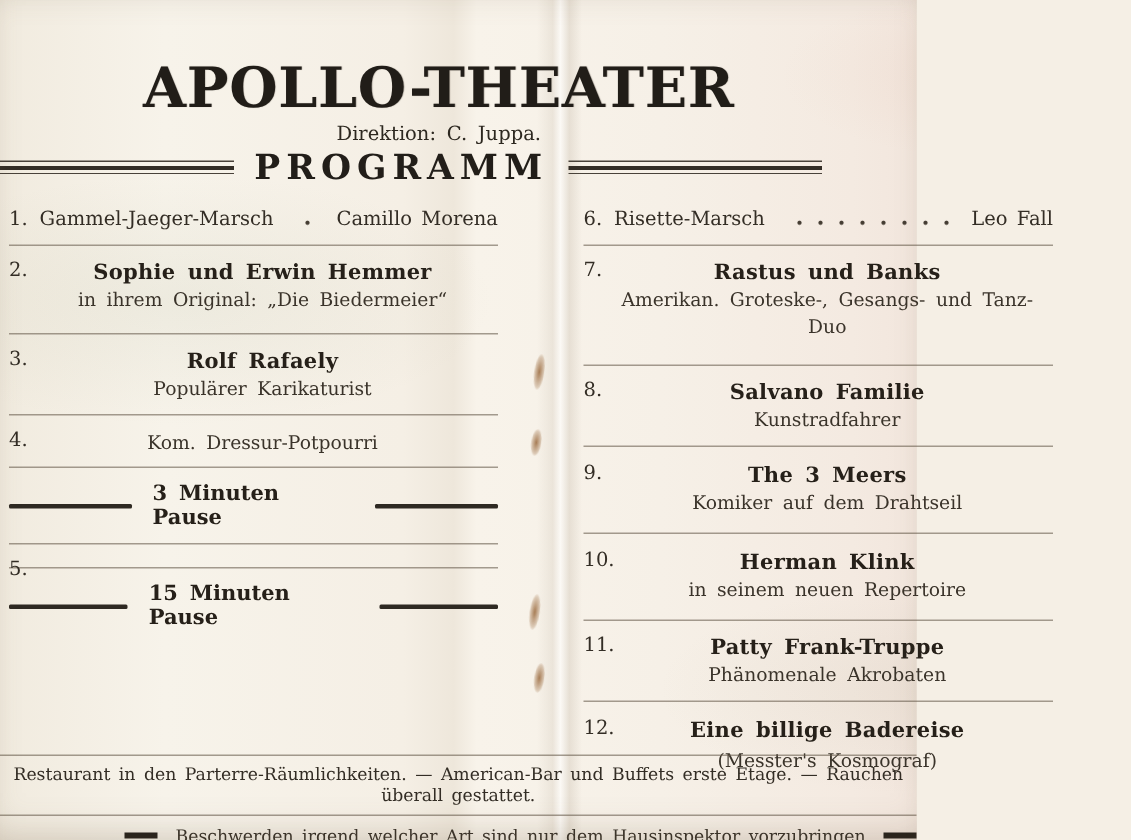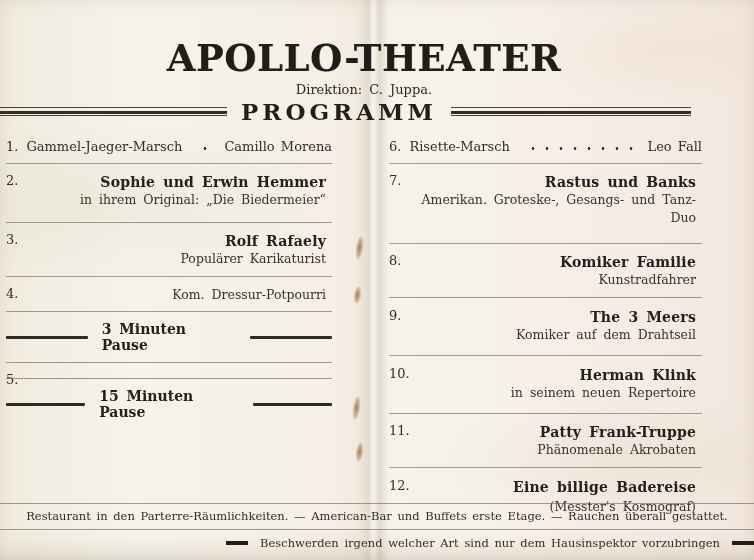--- a/index.html
+++ b/index.html
@@ -3,21 +3,21 @@
 <meta charset="utf-8">
 <style>
   html, body { margin: 0; padding: 0; }
   body {
     width: 754px; height: 560px; overflow: hidden;
     font-family: "DejaVu Serif", "Liberation Serif", serif;
     color: #342e26;
     background: #f5efe5;
   }
   .page {
-    position: relative; width: 754px; height: 560px;
+    position: relative; width: 611px; height: 560px;
     background:
       radial-gradient(ellipse 300px 120px at 120px 200px, rgba(150,160,125,0.10), rgba(150,160,125,0) 70%),
       radial-gradient(ellipse 260px 100px at 620px 460px, rgba(160,150,120,0.10), rgba(160,150,120,0) 70%),
       radial-gradient(ellipse 200px 80px at 660px 50px, rgba(220,170,150,0.12), rgba(220,170,150,0) 70%),
       linear-gradient(90deg, #f1ebdf 0%, #f7f3ea 18%, #f5efe5 44%, #eee7db 49.5%, #f8f3ea 52%, #f6f0e7 72%, #f4eae1 93%, #f2e6dd 100%);
   }
   .page::after {
     content:""; position:absolute; inset:0; pointer-events:none;
     box-shadow: inset 0 -14px 26px -14px rgba(120,100,75,0.35), inset 0 10px 22px -16px rgba(140,120,95,0.25);
   }
@@ -50,21 +50,21 @@
   .prog-title { font-size:23px; font-weight:bold; letter-spacing:4px; color:#221e19; }
 
   
   .columns { display:flex; margin-top:5px; padding-right:44px; height:371px; }
   .col { box-sizing:border-box; }
   .col-left  { flex:0 0 340px; margin-right:43px; }
   .col-right { flex:0 0 327px; }
   .block { position:relative; margin:0 8px 0 6px; }
   .block.sep { border-bottom:1px solid rgba(110,98,84,0.62); }
   .num { position:absolute; left:0; font-size:13px; color:#332d25; }
-  .centered { text-align:right; padding-left:18px; padding-right:6px; }
+  .centered { text-align:center; padding-left:18px; padding-right:6px; }
   .name-line { font-size:14px; font-weight:bold; color:#262019; word-spacing:3px; letter-spacing:0.2px; }
   .sub-line  { font-size:12.5px; color:#3a332a; word-spacing:3px; }
   .lh17 div { line-height:17px; } .lh18 div { line-height:18px; } .lh19 div { line-height:19px; }
 
   
   .march { display:flex; align-items:baseline; font-size:13px; word-spacing:2px; }
   .march .m-num { flex:none; margin-right:8px; }
   .march .m-title { flex:none; color:#332d25; }
   .march .leader { flex:1; align-self:stretch; margin:0 12px;
     background-image: radial-gradient(circle, #453d33 1.1px, rgba(0,0,0,0) 1.7px);
@@ -183,21 +183,21 @@
         <span class="num">7.</span>
         <div class="centered">
           <div class="name-line">Rastus und Banks</div>
           <div class="sub-line">Amerikan. Groteske-, Gesangs- und Tanz-Duo</div>
         </div>
       </div>
 
       <div class="block sep b8 lh18">
         <span class="num">8.</span>
         <div class="centered">
-          <div class="name-line">Komiker Familie</div>
+          <div class="name-line">Salvano Familie</div>
           <div class="sub-line">Kunstradfahrer</div>
         </div>
       </div>
 
       <div class="block sep b9 lh18">
         <span class="num">9.</span>
         <div class="centered">
           <div class="name-line">The 3 Meers</div>
           <div class="sub-line">Komiker auf dem Drahtseil</div>
         </div>

